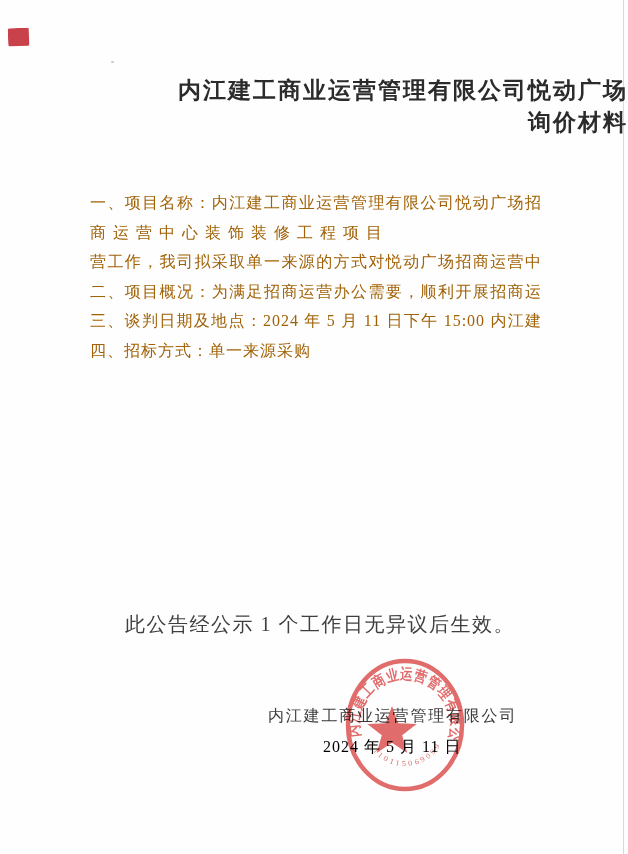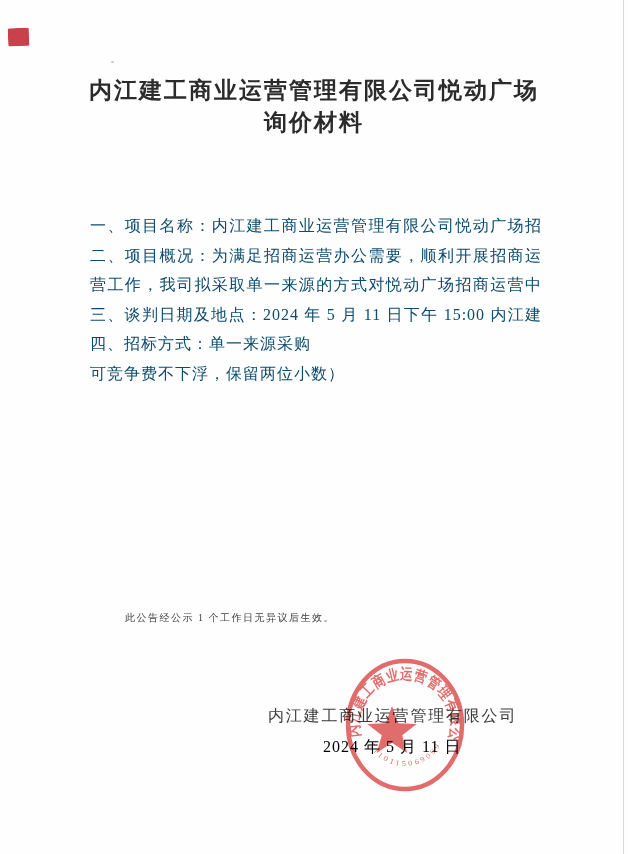--- a/index.html
+++ b/index.html
@@ -9,38 +9,38 @@
     font-family:"Liberation Serif","DejaVu Serif",serif;
     position:relative;overflow:hidden;
   }
   .page{position:absolute;inset:0;background:#fefefe;}
   .edge-line{position:absolute;top:0;bottom:0;left:623px;width:1px;background:#d9d9d9;}
   .speck{position:absolute;left:111px;top:61px;width:3px;height:2px;background:#c9c9c9;border-radius:1px;}
   .corner-mark{position:absolute;left:8px;top:28px;transform:rotate(-2deg);}
 
   .title{
     position:absolute;left:0;top:75px;width:628px;
-    text-align:center;font-weight:700;color:#2b2b2b;
+    text-align:right;font-weight:700;color:#2b2b2b;
     font-size:23px;line-height:32px;letter-spacing:2px;
   }
   .title .t-line{white-space:nowrap;}
 
   .body-text{
-    position:absolute;left:90px;top:211px;width:452px;
-    color:#0c4a6e;font-size:16px;line-height:29.6px;letter-spacing:1px;
+    position:absolute;left:90px;top:188px;width:452px;
+    color:#a16207;font-size:16px;line-height:29.6px;letter-spacing:1px;
   }
   .b-line{white-space:nowrap;}
   .b-line.fill{white-space:normal;text-align:justify;text-align-last:justify;}
   .b-line.indent{padding-left:34px;}
   .b-line.ls7{letter-spacing:7px;}
   .b-line.ls3{letter-spacing:3.5px;}
 
   .closing{
     position:absolute;left:125px;top:611px;
-    color:#3f3f3f;font-size:10px;letter-spacing:1.5px;white-space:nowrap;
+    color:#3f3f3f;font-size:20px;letter-spacing:1.5px;white-space:nowrap;
   }
 
   .sig-company{
     position:absolute;left:268px;top:706px;
     color:#3a3a3a;font-size:16px;letter-spacing:1.8px;white-space:nowrap;
   }
   .sig-date{
     position:absolute;left:323px;top:737px;
     color:#000000;font-size:16px;letter-spacing:1px;white-space:nowrap;
   }
@@ -65,25 +65,25 @@
     <rect x="0" y="0" width="21" height="18" rx="1.5" fill="#c8414b"></rect>
   </svg>
 
   <div class="title">
     <div class="t-line">内江建工商业运营管理有限公司悦动广场</div>
     <div class="t-line">询价材料</div>
   </div>
 
   <div class="body-text">
     <div class="b-line fill">一、项目名称：内江建工商业运营管理有限公司悦动广场招</div>
+    <div class="b-line ls7">商运营中心装饰装修工程项目</div>
+    <div class="b-line fill">营工作，我司拟采取单一来源的方式对悦动广场招商运营中</div>
     <div class="b-line fill">二、项目概况：为满足招商运营办公需要，顺利开展招商运</div>
-    <div class="b-line fill">营工作，我司拟采取单一来源的方式对悦动广场招商运营中</div>
     <div class="b-line fill">三、谈判日期及地点：2024 年 5 月 11 日下午 15:00 内江建</div>
     <div class="b-line">四、招标方式：单一来源采购</div>
-    <div class="b-line">可竞争费不下浮，保留两位小数）</div>
   </div>
 
   <div class="closing">此公告经公示 1 个工作日无异议后生效。</div>
 
   <div class="sig-company">内江建工商业运营管理有限公司</div>
   <div class="sig-date">2024 年 5 月 11 日</div>
 
   <svg class="seal" viewBox="0 0 148 150">
     <defs>
       <path id="ringArc" d="M 30 88.4 A 46 46 0 1 1 118 88.4" fill="none"></path>

